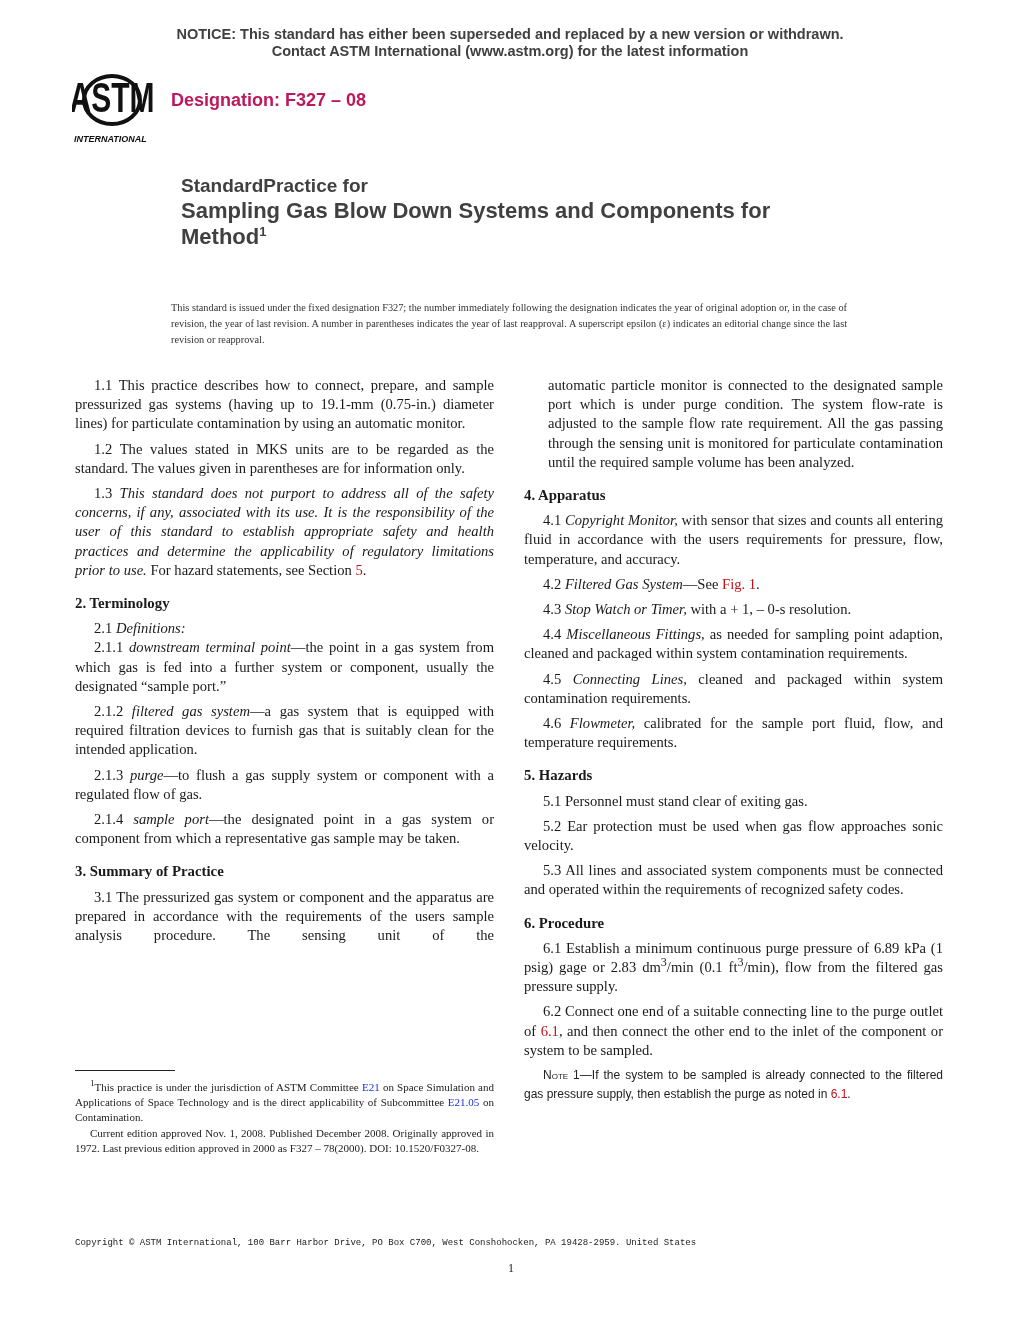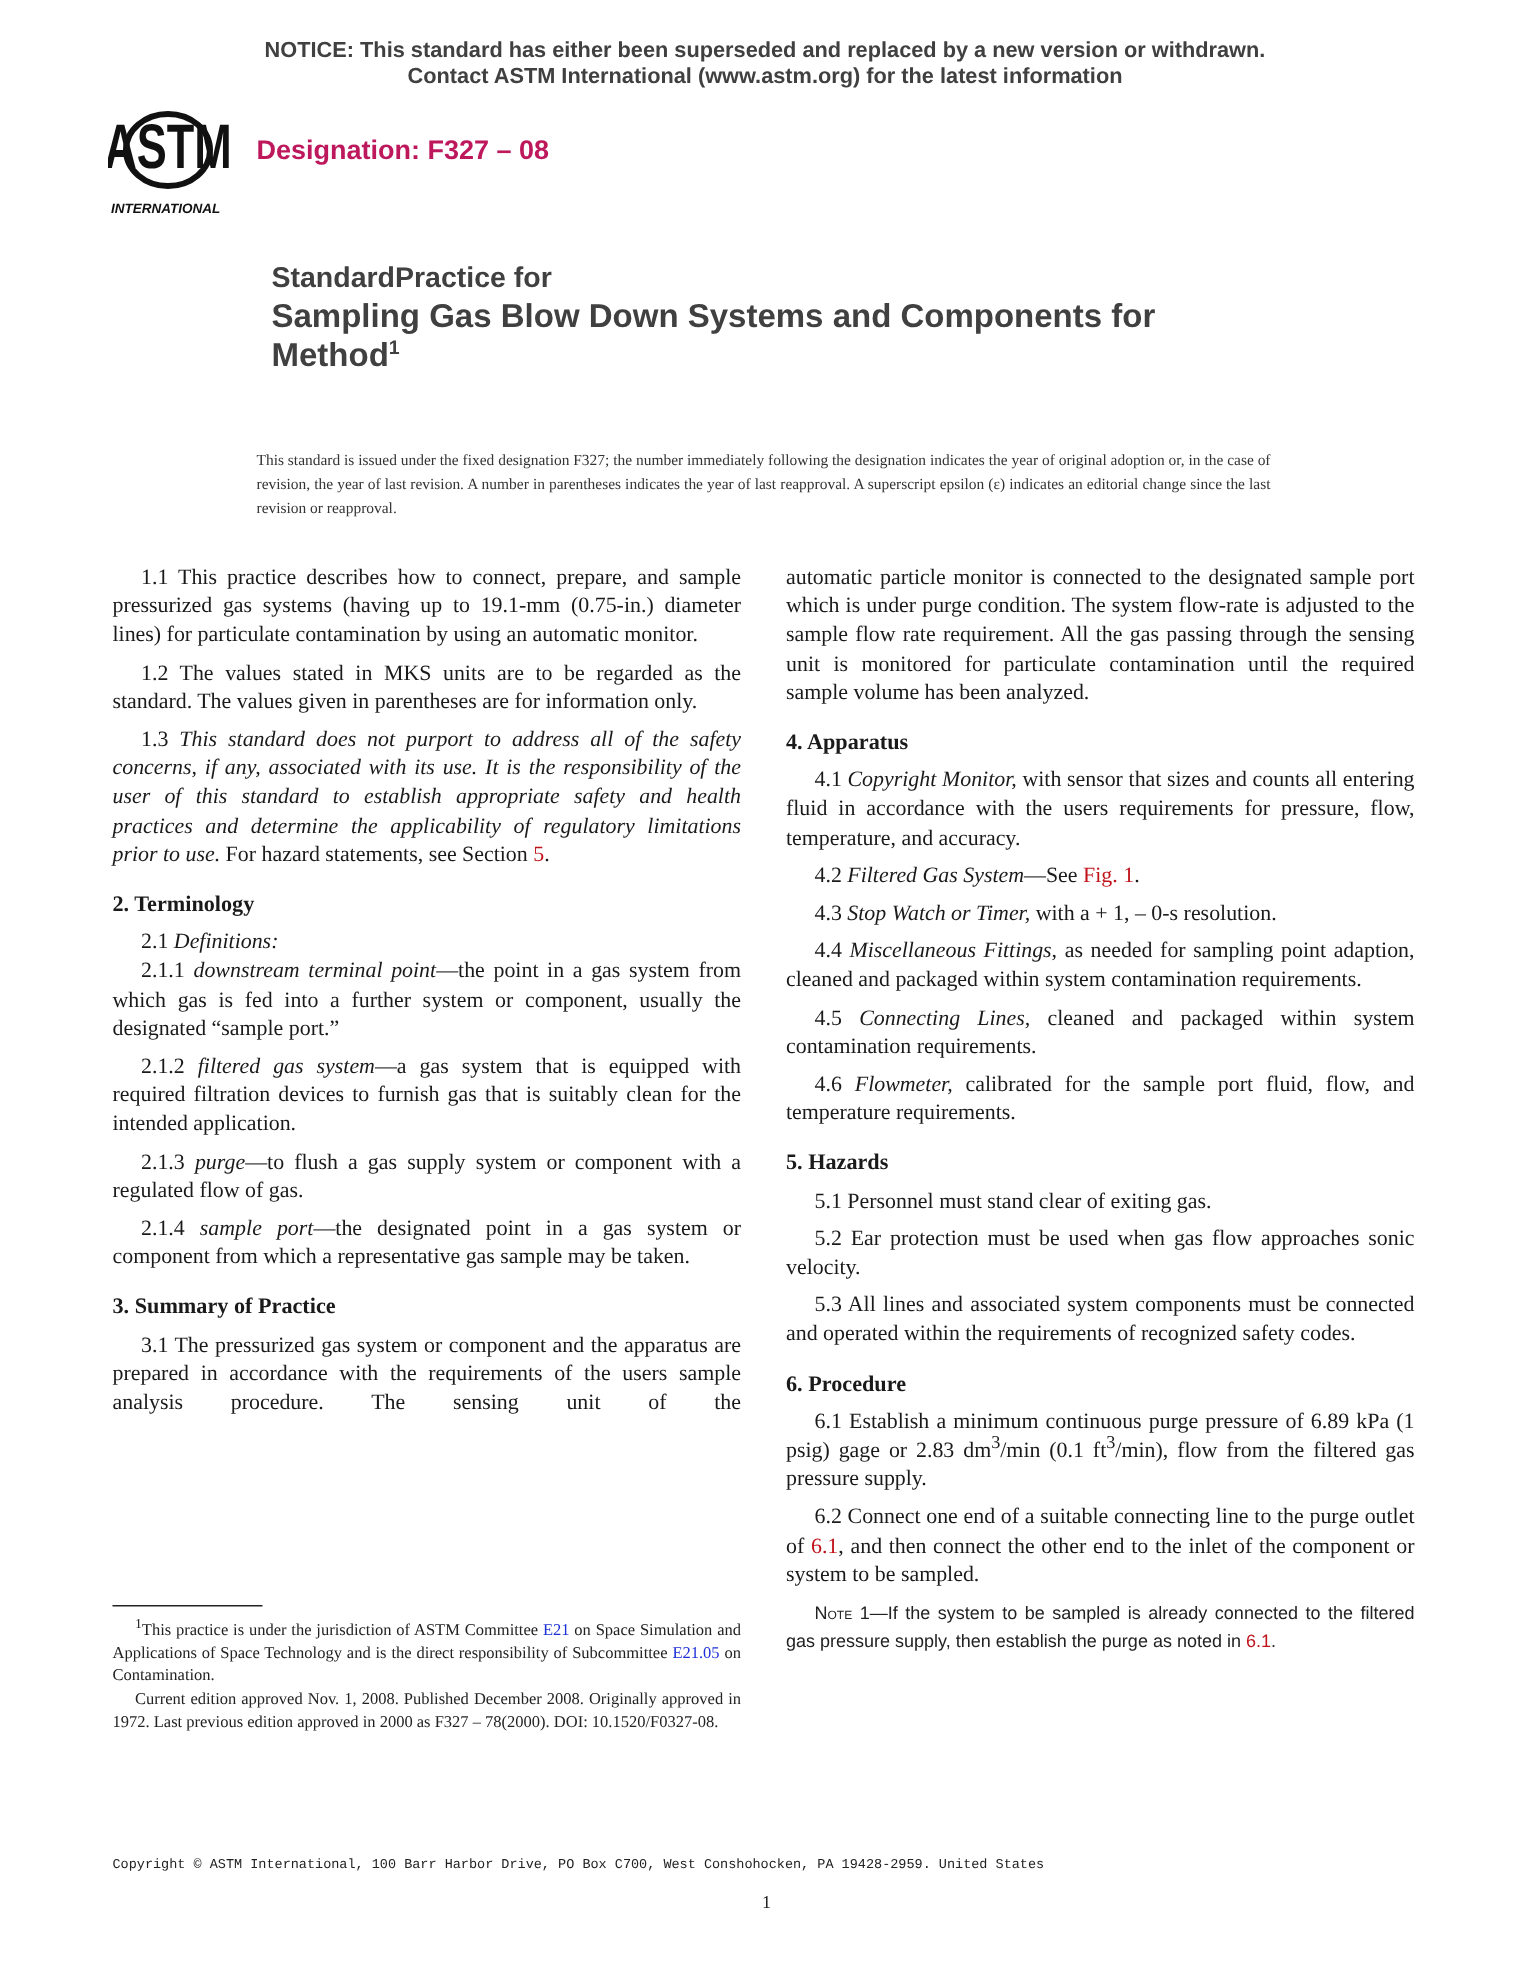--- a/index.html
+++ b/index.html
@@ -75,26 +75,26 @@
   <div class="p"><span>2.1.3  </span><i>purge</i><span>—to flush a gas supply system or component with a regulated flow of gas.</span></div>
   <div class="p"><span>2.1.4  </span><i>sample port</i><span>—the designated point in a gas system or component from which a representative gas sample may be taken.</span></div>
   <div class="gap"></div>
 
   <div class="h">3.  Summary of Practice</div>
   <div class="p" style="text-align-last: justify;">3.1 The pressurized gas system or component and the apparatus are prepared in accordance with the requirements of the users sample analysis procedure. The sensing unit of the</div>
 </div>
 
 <div class="fn-rule"></div>
 <div class="footnotes">
-  <div class="fp"><sup>1</sup><span>This practice is under the jurisdiction of ASTM Committee </span><span class="blue">E21</span><span> on Space Simulation and Applications of Space Technology and is the direct responsibility of Subcommittee </span><span class="blue">E21.05</span><span> on Contamination.</span></div>
+  <div class="fp"><sup>1</sup><span>This practice is under the jurisdiction of ASTM Committee </span><span class="blue">E21</span><span> on Space Simulation and Applications of Space Technology and is the direct applicability of Subcommittee </span><span class="blue">E21.05</span><span> on Contamination.</span></div>
   <div class="fp">Current edition approved Nov. 1, 2008. Published December 2008. Originally approved in 1972. Last previous edition approved in 2000 as F327 – 78(2000). DOI: 10.1520/F0327-08.</div>
 </div>
 
 <div class="col col-right">
-  <div class="p" style="text-indent:0;">automatic particle monitor is connected to the designated sample port which is under purge condition. The system flow-rate is adjusted to the sample flow rate requirement. All the gas passing through the sensing unit is monitored for particulate contamination until the required sample volume has been analyzed.</div>
+  <div class="p" style="text-indent:0;margin-left:24px;">automatic particle monitor is connected to the designated sample port which is under purge condition. The system flow-rate is adjusted to the sample flow rate requirement. All the gas passing through the sensing unit is monitored for particulate contamination until the required sample volume has been analyzed.</div>
   <div class="gap"></div>
 
   <div class="h">4.  Apparatus</div>
   <div class="p"><span>4.1  </span><i>Copyright Monitor,</i><span> with sensor that sizes and counts all entering fluid in accordance with the users requirements for pressure, flow, temperature, and accuracy.</span></div>
   <div class="p"><span>4.2  </span><i>Filtered Gas System</i><span>—See </span><span class="link">Fig. 1</span><span>.</span></div>
   <div class="p"><span>4.3  </span><i>Stop Watch or Timer,</i><span> with a + 1, – 0-s resolution.</span></div>
   <div class="p"><span>4.4  </span><i>Miscellaneous Fittings,</i><span> as needed for sampling point adaption, cleaned and packaged within system contamination requirements.</span></div>
   <div class="p"><span>4.5  </span><i>Connecting Lines,</i><span> cleaned and packaged within system contamination requirements.</span></div>
   <div class="p"><span>4.6  </span><i>Flowmeter,</i><span> calibrated for the sample port fluid, flow, and temperature requirements.</span></div>
   <div class="gap"></div>

